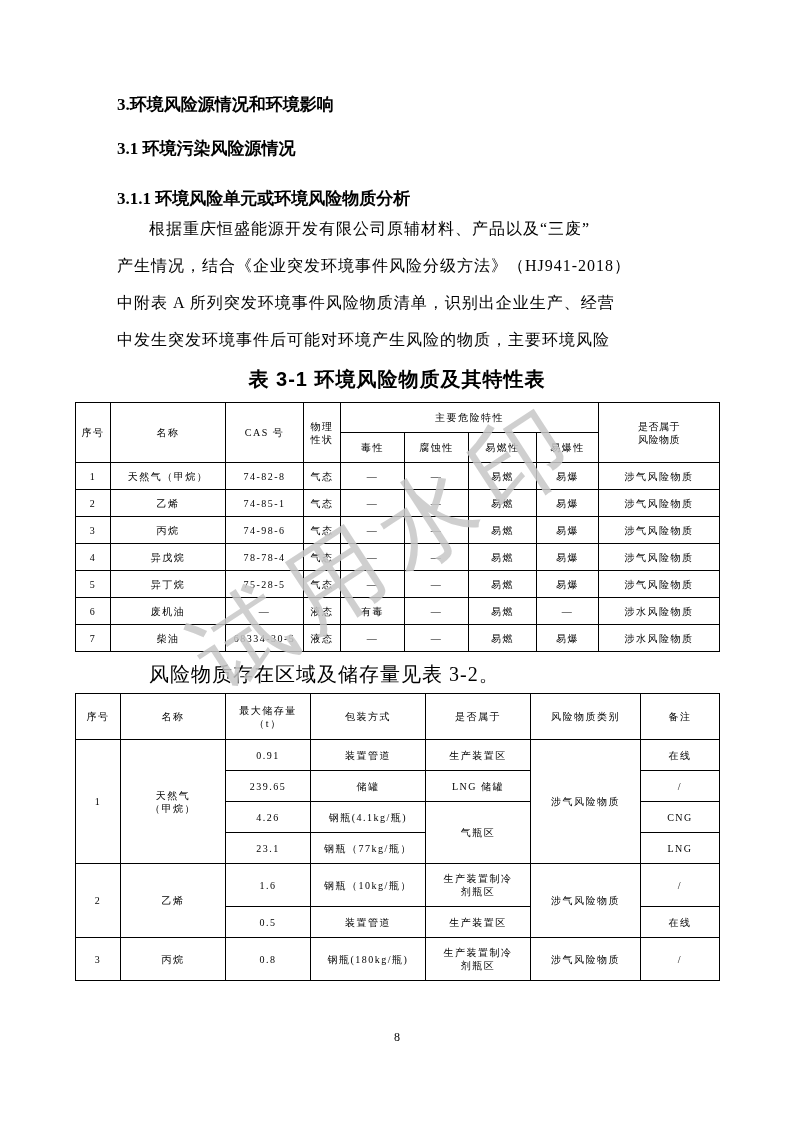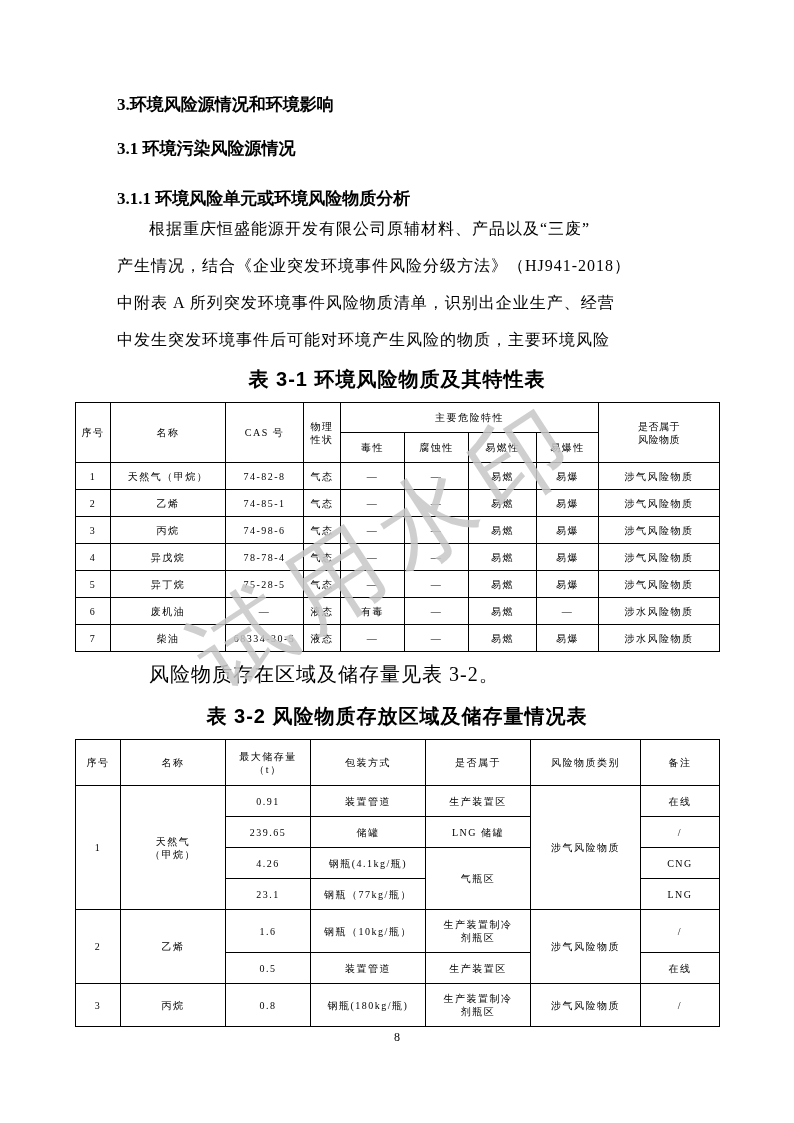--- a/index.html
+++ b/index.html
@@ -204,21 +204,20 @@
         <td>—</td>
         <td>易燃</td>
         <td>易爆</td>
         <td>涉水风险物质</td>
       </tr>
     </tbody>
   </table>
 
   <div class="midtext">风险物质存在区域及储存量见表 3-2。</div>
 
-  <div class="caption cap2">表 3-2 风险物质存放区域及储存量情况表</div>
 
   <table class="doc">
     <colgroup>
       <col style="width:45px">
         <col style="width:105px">
         <col style="width:85px">
         <col style="width:115px">
       <col style="width:105px">
         <col style="width:110px">
         <col style="width:79px">

